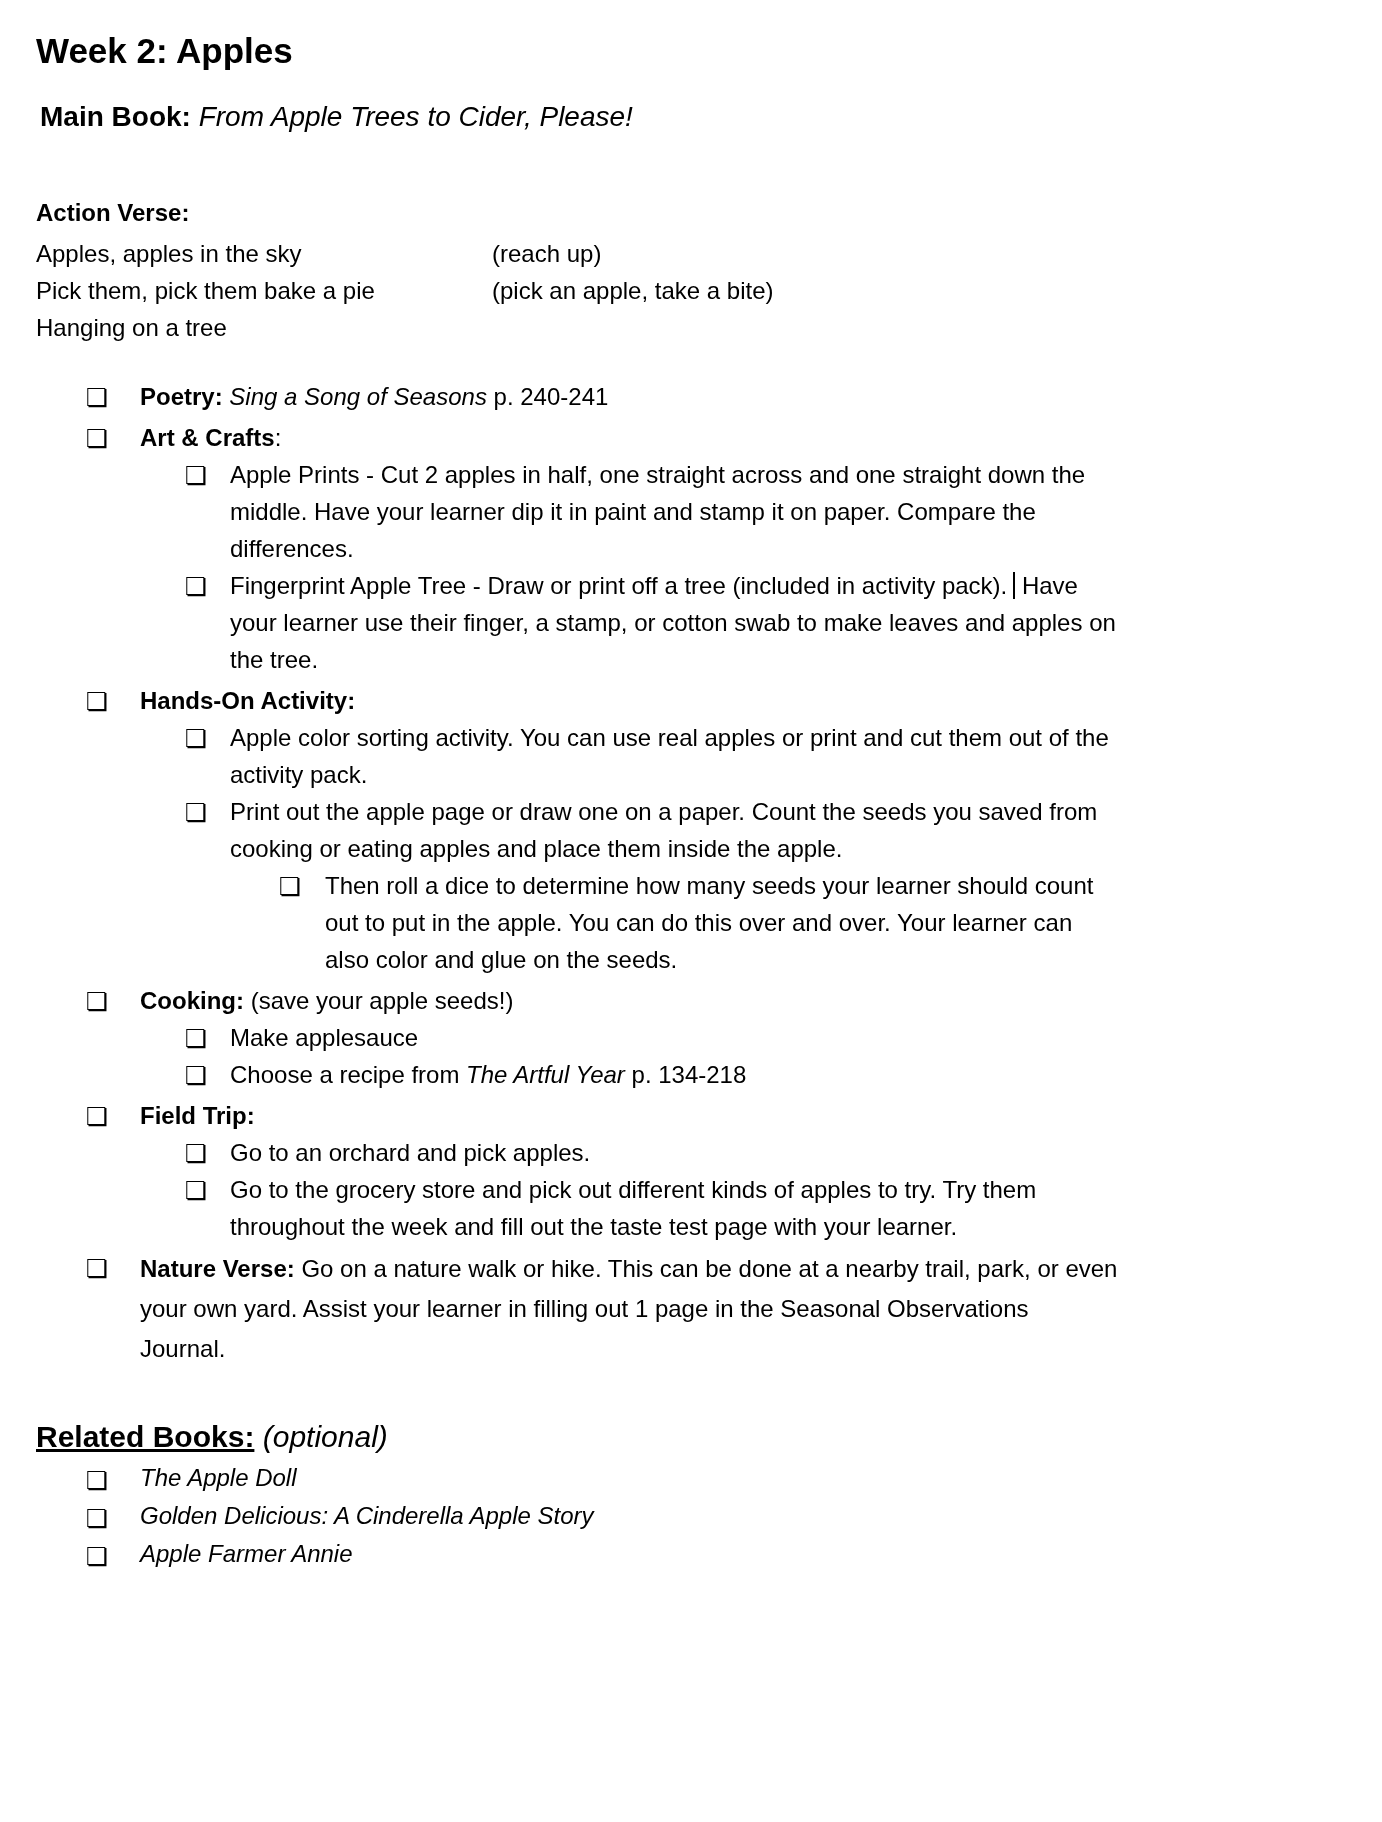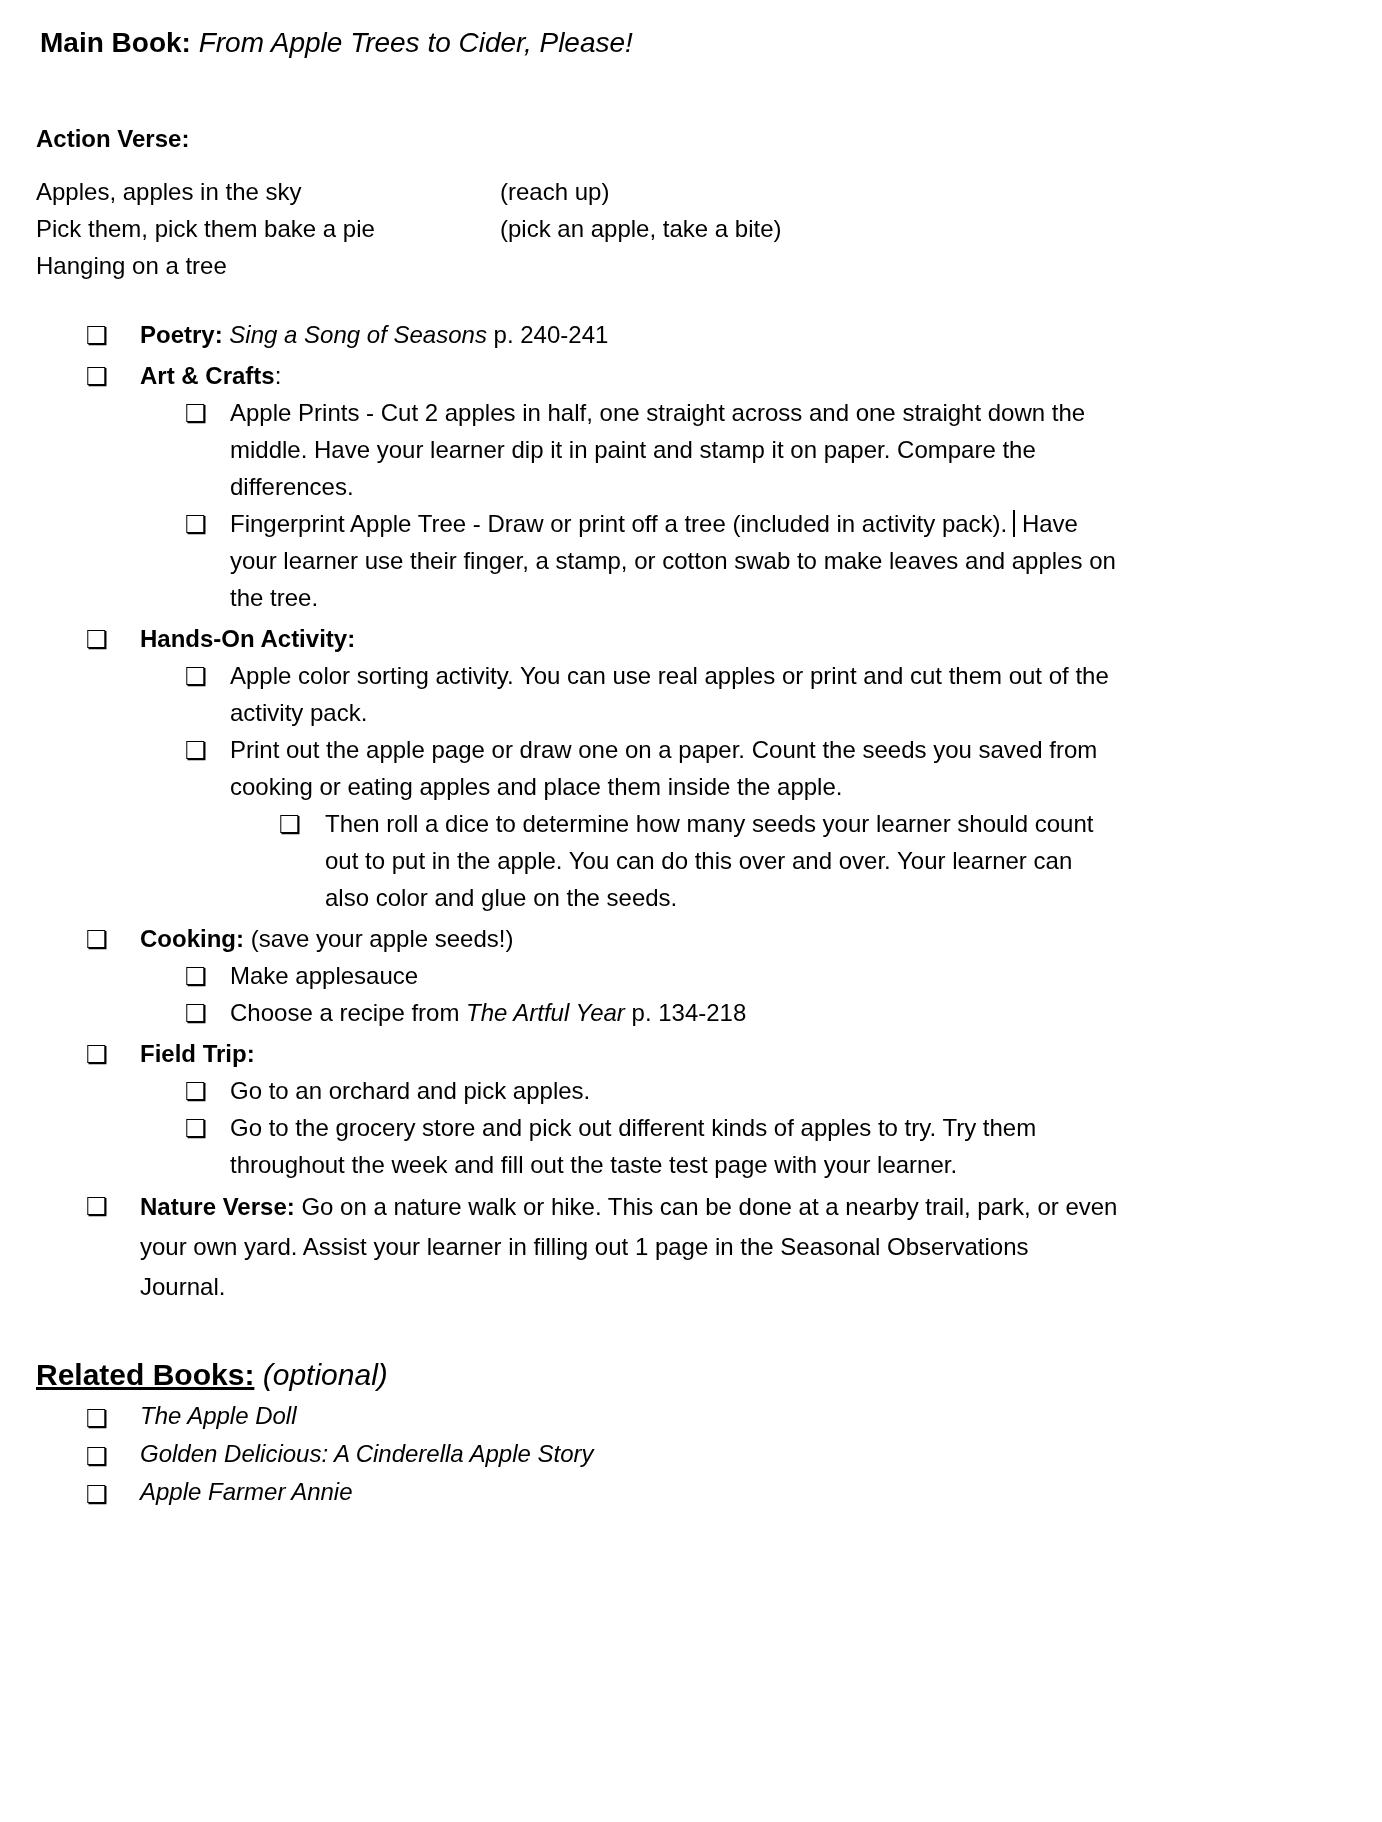--- a/index.html
+++ b/index.html
@@ -13,25 +13,25 @@
   
   .doc-title{
     margin:28px 0 0 36px;
     font-size:35px;font-weight:bold;line-height:46px;
   }
   .main-book{
     margin:22px 0 0 40px;
     font-size:28px;line-height:42px;
   }
   .verse-head{
-    margin:56px 0 16px 36px;
+    margin:56px 0 4px 36px;
     font-size:24px;font-weight:bold;line-height:37px;
   }
   .verse-rows{margin:2px 0 0 36px;}
-  .verse-row{display:grid;grid-template-columns:456px auto;font-size:24px;line-height:37px;gap:8px;}
+  .verse-row{display:grid;grid-template-columns:456px auto;font-size:24px;line-height:37px;}
   
   .checklist{margin-top:32px;}
   .li{position:relative;font-size:24px;line-height:37px;}
   .li .cbx{
     position:absolute;top:1px;
     font-size:25px;line-height:37px;
     font-family:"DejaVu Sans",sans-serif;
   }
   .li.l1{padding-left:140px;margin-top:4px;}
   .li.l1 .cbx{left:86px;}
@@ -54,20 +54,21 @@
   .cursor{
     display:inline-block;width:2px;height:27px;background:#000;
     vertical-align:-5px;margin-left:6px;
   }
 </style>
 </head>
 <body>
 
 <div class="page">
   <div class="content">
+    <div class="doc-title">Week 2: Apples</div>
     <div class="main-book"><span class="b">Main Book: </span><span class="i">From Apple Trees to Cider, Please!</span></div>
 
     <div class="verse-head">Action Verse:</div>
     <div class="verse-rows">
         <div class="verse-row">
           <span>Apples, apples in the sky</span>
           <span>(reach up)</span>
         </div>
         <div class="verse-row">
           <span>Pick them, pick them bake a pie</span>

